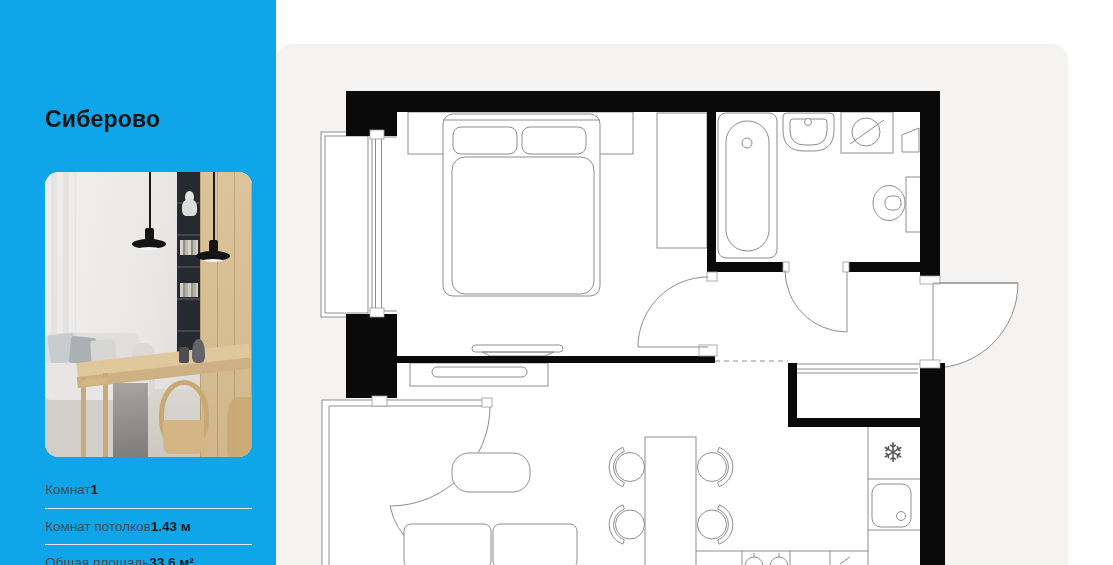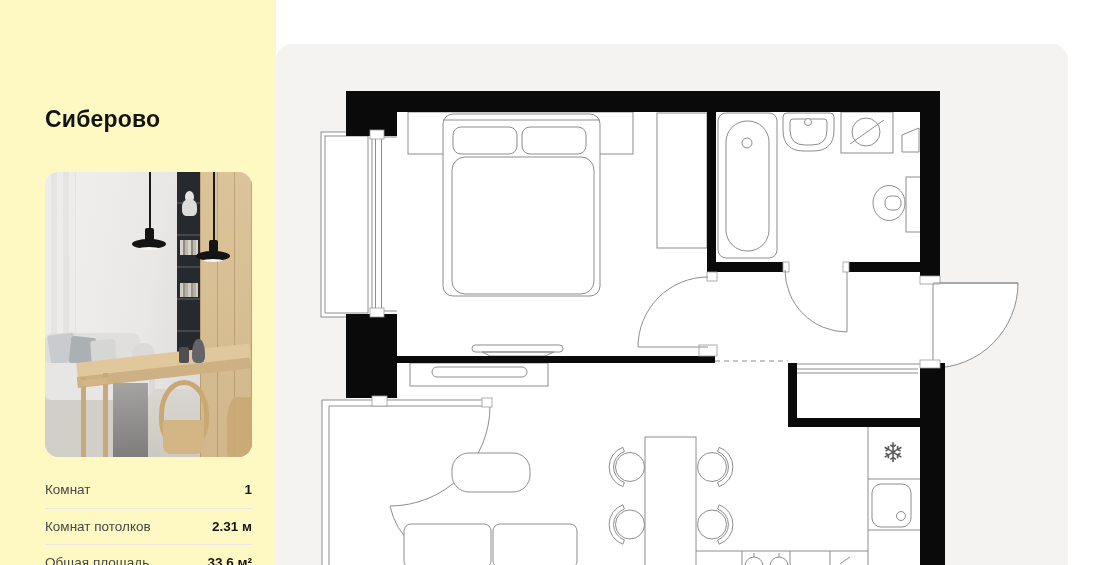--- a/index.html
+++ b/index.html
@@ -1,20 +1,20 @@
 <!DOCTYPE html>
 <html><head>
 <meta charset="utf-8">
 <style>
   html,body{margin:0;padding:0;}
   body{
     width:1113px;height:565px;overflow:hidden;background:#ffffff;
     font-family:"Liberation Sans","DejaVu Sans",sans-serif;position:relative;
   }
-  .sidebar{position:absolute;left:0;top:0;width:276px;height:565px;background:#fef9c3;}
+  .sidebar{position:absolute;left:0;top:0;width:276px;height:565px;background:#0ea5e9;}
   .project-title{
     position:absolute;left:45px;top:106px;margin:0;
     font-size:23px;font-weight:700;color:#141414;letter-spacing:.2px;
   }
   .photo{
     position:absolute;left:45px;top:172px;width:207px;height:285px;
     border-radius:14px;overflow:hidden;background:#e9e8e6;cursor:pointer;
   }
   .photo *{position:absolute;}
   .ph-wall{inset:0;background:linear-gradient(100deg,#f1f0ee 0%,#e9e8e6 48%,#dcdbd9 75%);}
@@ -51,21 +51,21 @@
   .ph-leg1{left:17.5%;top:72%;width:2.5%;height:28%;background:#c8a97a;}
   .ph-leg2{left:28%;top:70.5%;width:2.5%;height:29.5%;background:#c8a97a;}
   .ph-legbar{left:17.5%;top:72.5%;width:13%;height:2.2%;background:#d3b586;transform:rotate(-6deg);}
   .ph-chair1{left:55%;top:73%;width:24%;height:24%;border:5px solid #c9a873;border-radius:50% 50% 40% 40%;box-sizing:border-box;}
   .ph-chair1seat{left:57%;top:87%;width:20%;height:12%;background:#d4b684;border-radius:4px 4px 8px 8px;}
   .ph-chair2{left:88%;top:79%;width:12%;height:21%;background:#c9a873;border-radius:40% 0 0 10%;opacity:.9;}
   .ph-vase1{left:64.5%;top:61.5%;width:5%;height:5.5%;background:#4e4e50;border-radius:2px;}
   .ph-vase2{left:71%;top:58.5%;width:6.5%;height:8.5%;background:#63636a;border-radius:45% 45% 35% 35%/60% 60% 25% 25%;}
   .specs{position:absolute;left:45px;top:472px;width:207px;}
   .spec-row{
-    height:35.5px;display:flex;align-items:center;justify-content:space-between;
+    height:35.5px;display:flex;align-items:center;justify-content:flex-start;
     border-bottom:1px solid #e8e7e5;
   }
   .spec-label{font-size:13.5px;color:#474747;}
   .spec-value{font-size:13.5px;font-weight:700;color:#141414;}
   .plan-card{position:absolute;left:276px;top:44px;width:793px;height:521px;}
   .plan-card svg{display:block;}
 </style>
 </head>
 <body>
 
@@ -112,21 +112,21 @@
     <div class="ph-chair2"></div>
   </div>
 
   <div class="specs">
     <div class="spec-row">
       <span class="spec-label">Комнат</span>
       <span class="spec-value">1</span>
     </div>
     <div class="spec-row">
       <span class="spec-label">Комнат потолков</span>
-      <span class="spec-value">2.31 м</span>
+      <span class="spec-value">1.43 м</span>
     </div>
     <div class="spec-row">
       <span class="spec-label">Общая площадь</span>
       <span class="spec-value">33.6 м²</span>
     </div>
   </div>
 </div>
 
 <div class="plan-card">
 <svg width="793" height="521" viewBox="276 44 793 521" xmlns="http://www.w3.org/2000/svg">

